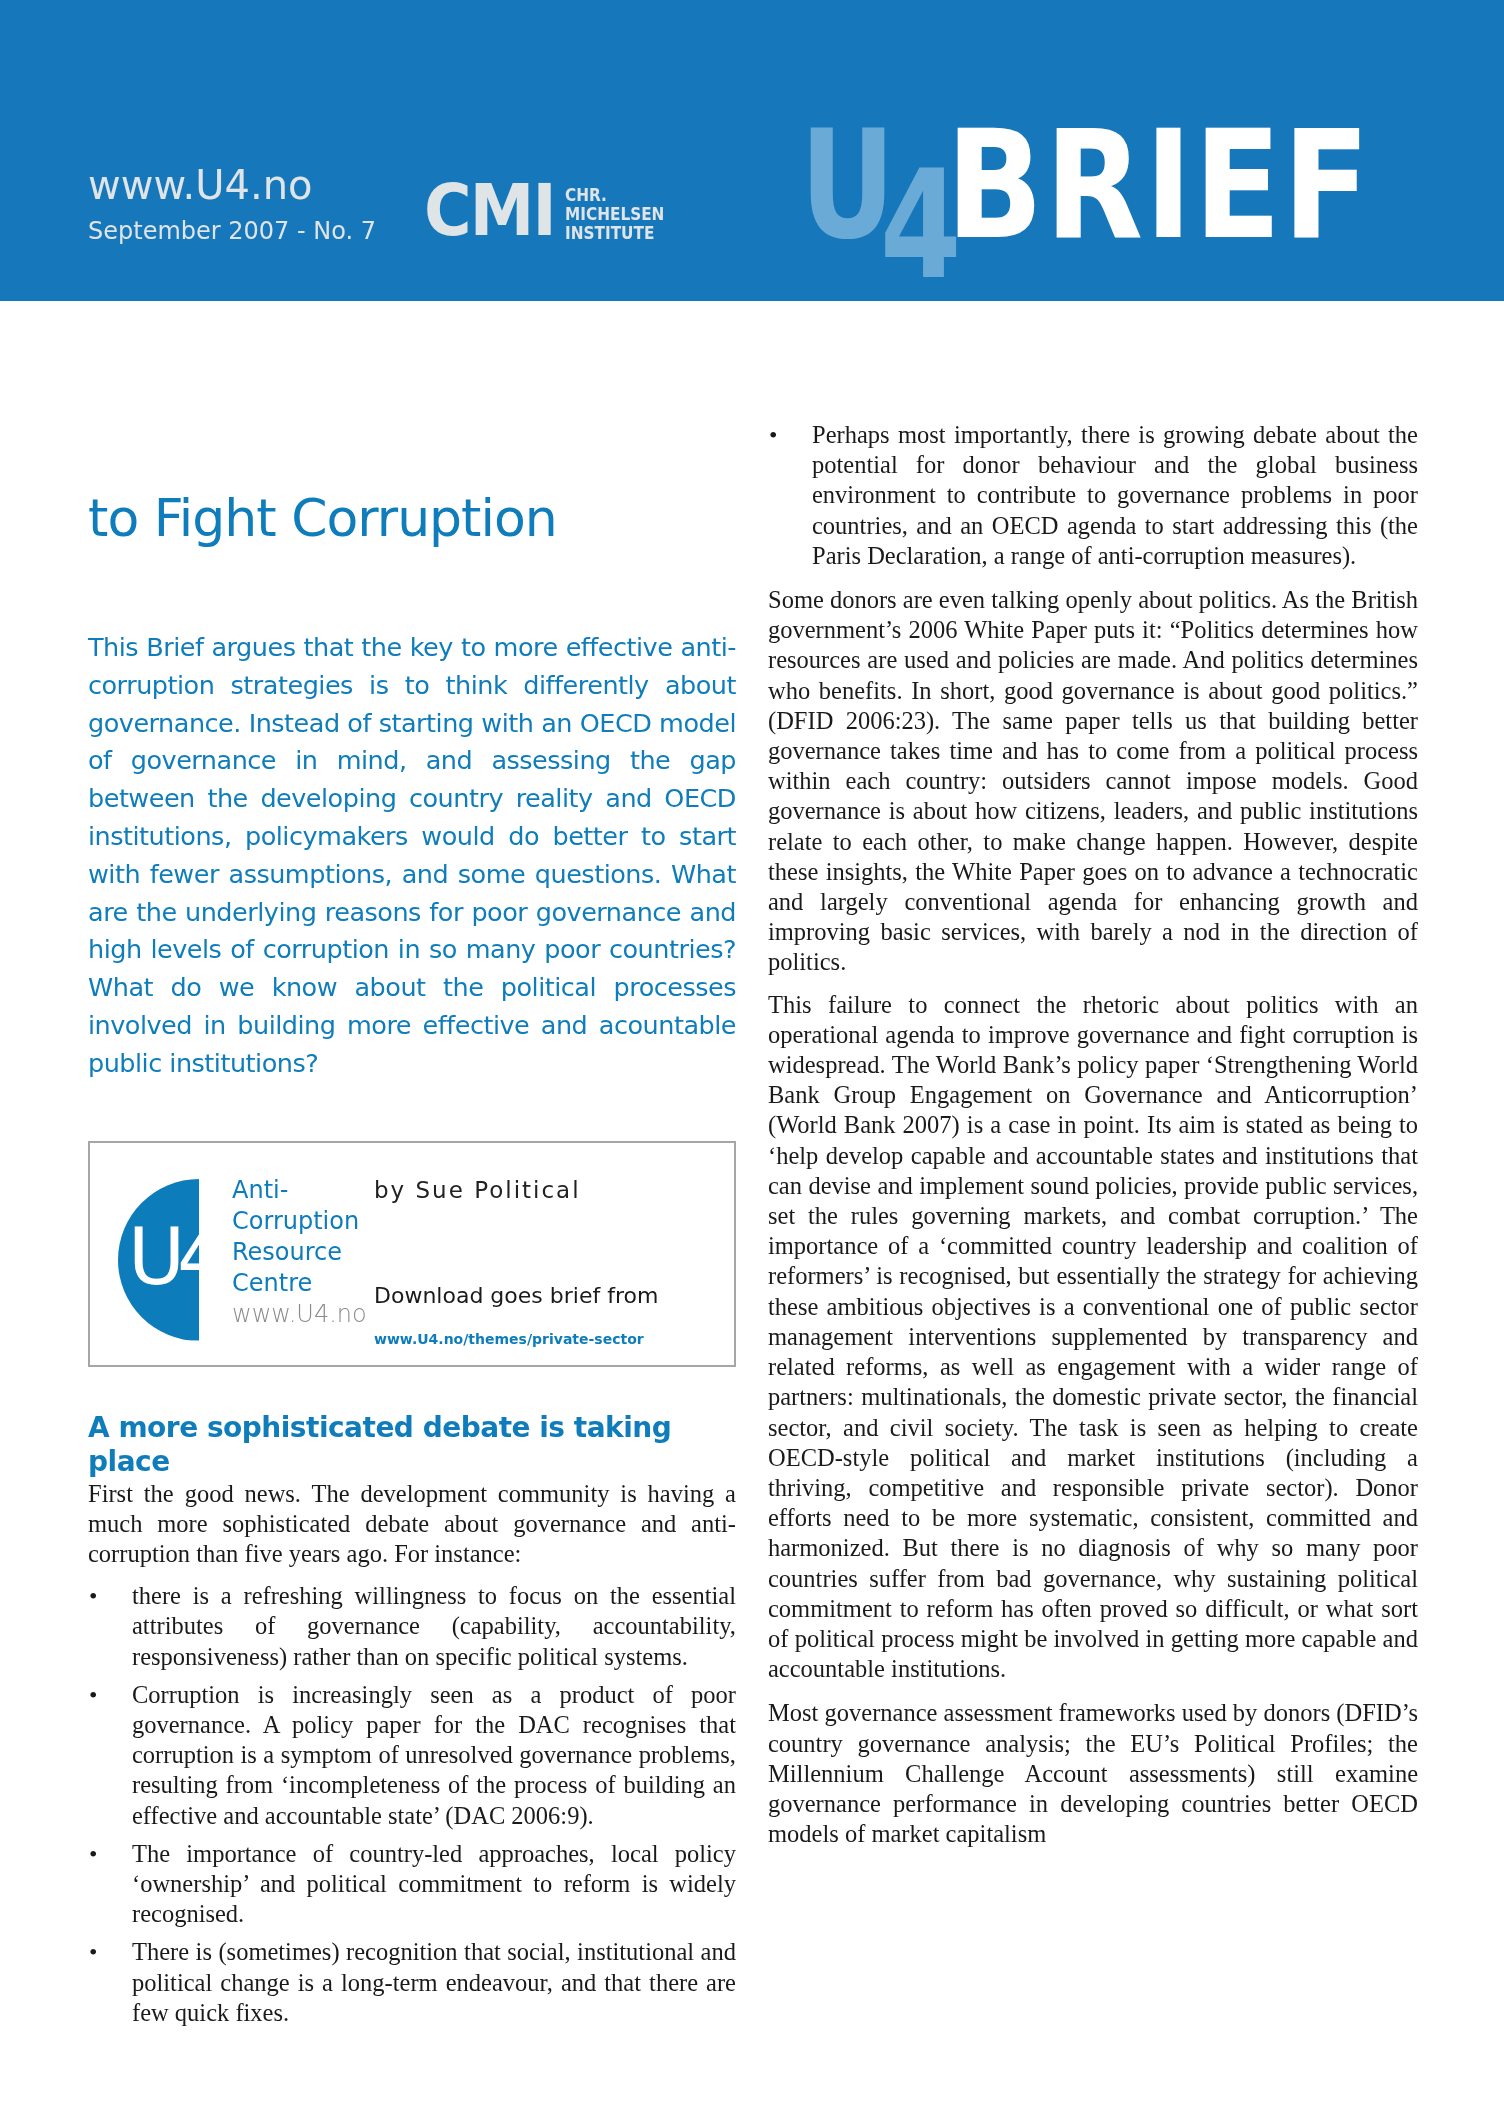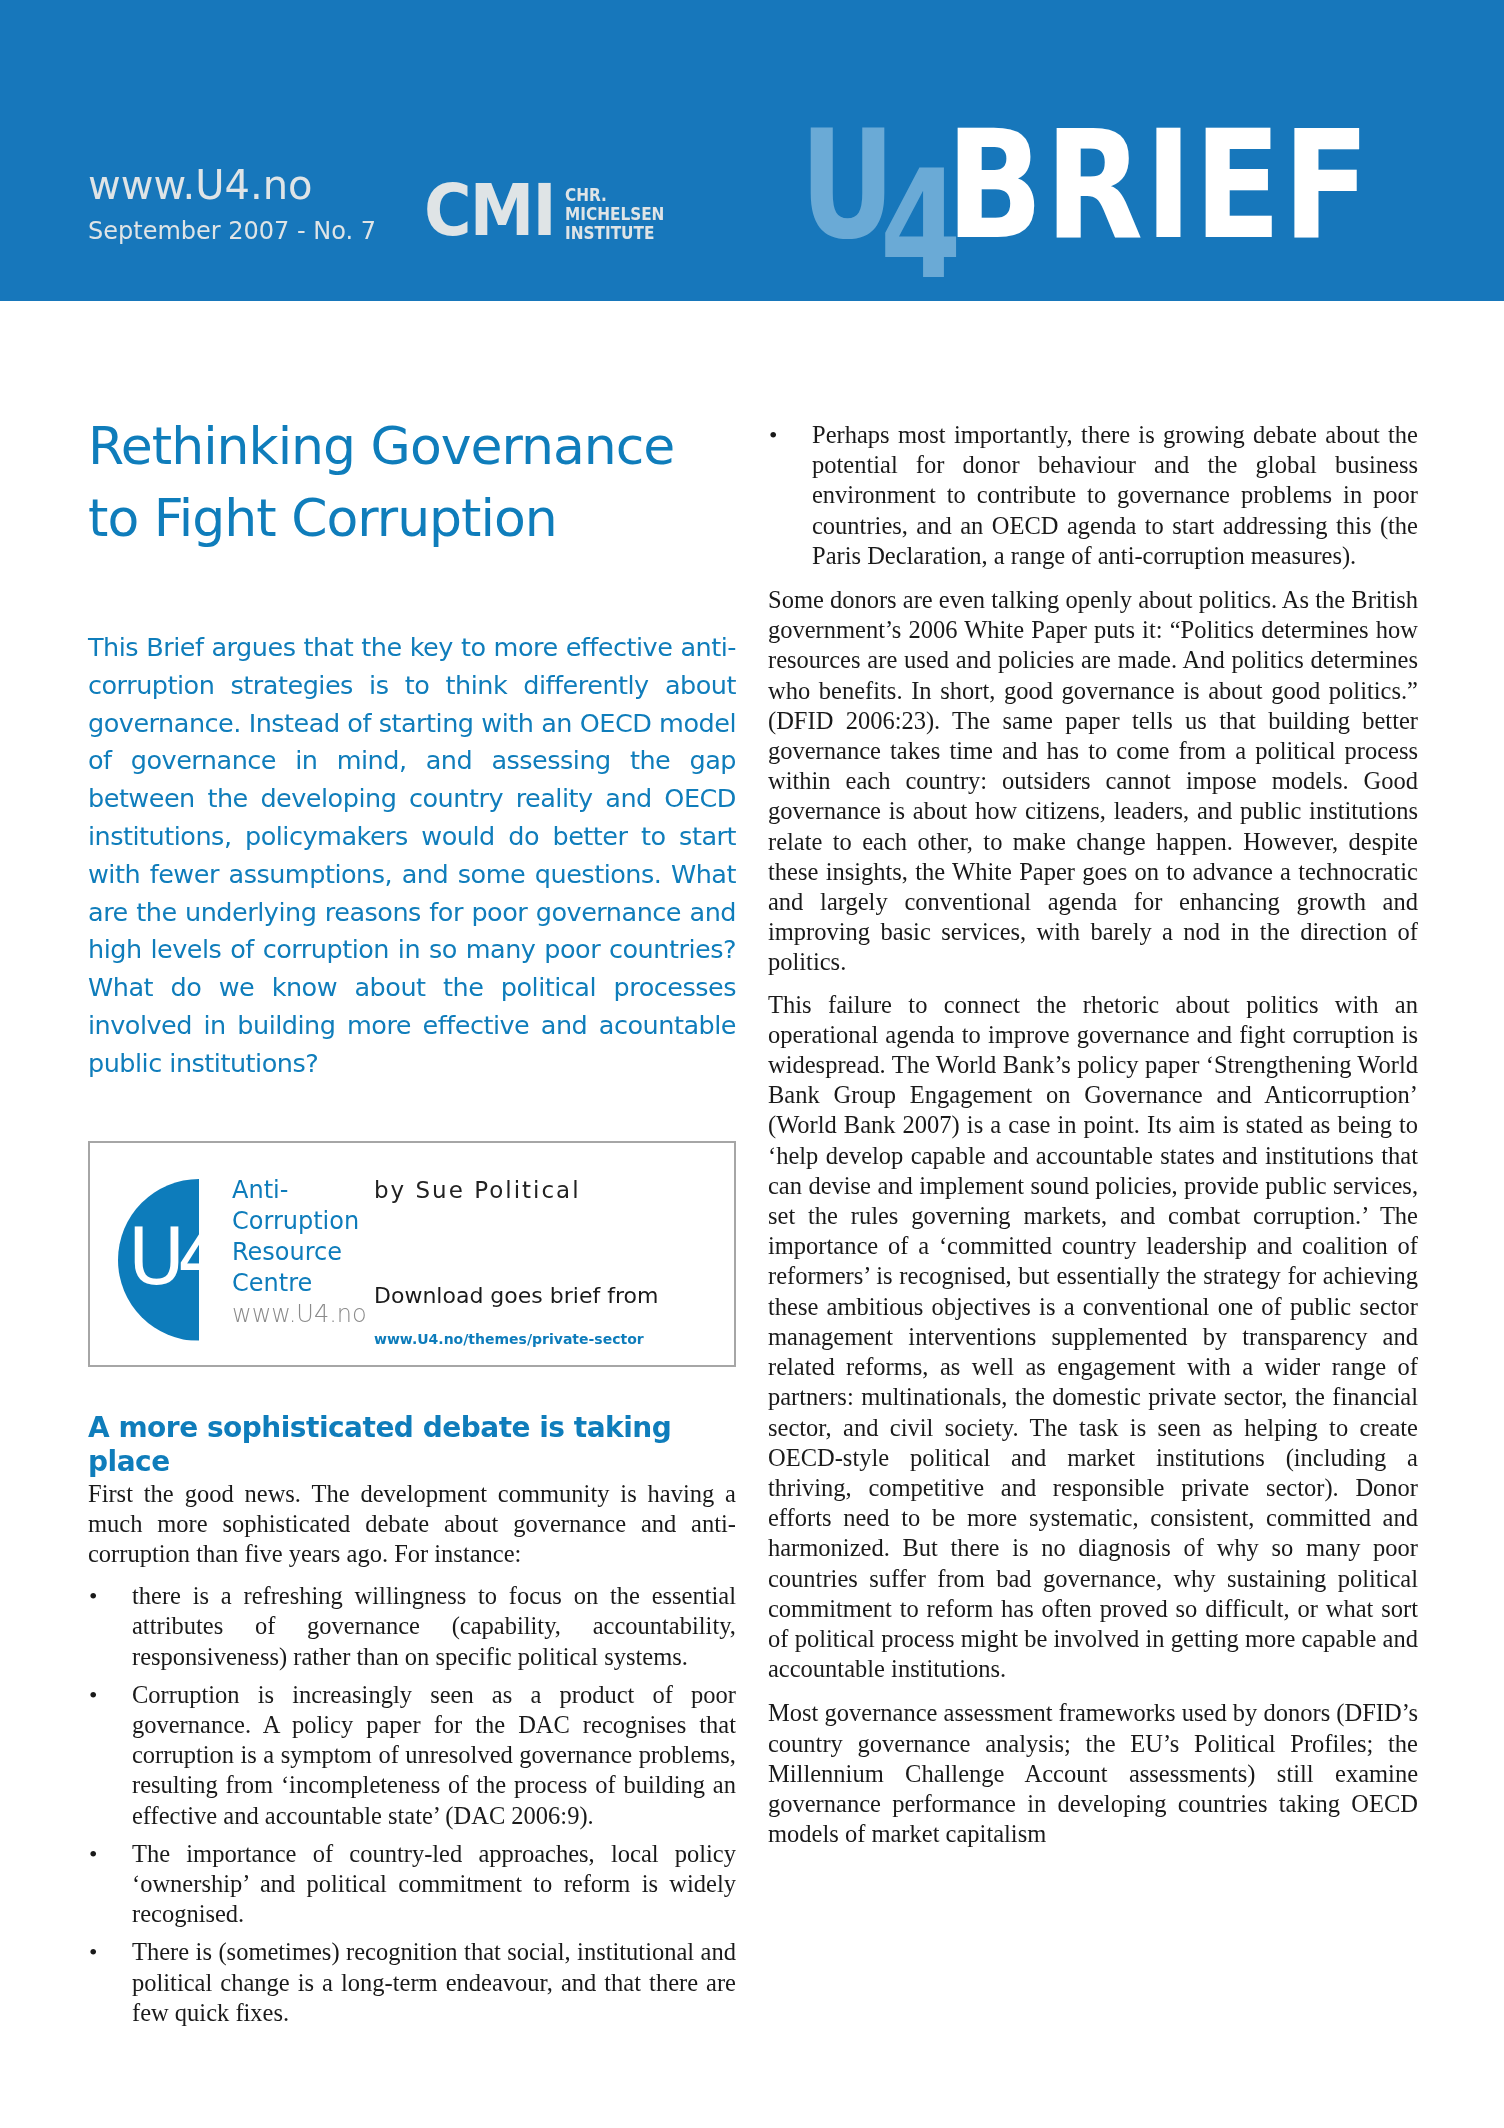--- a/index.html
+++ b/index.html
@@ -125,21 +125,21 @@
 
   <div class="brief-logo">
     <span class="brief-u">U</span>
     <span class="brief-4">4</span>
     <span class="brief-word">BRIEF</span>
   </div>
 </div>
 
 <div class="col-left">
   <h1 class="title">
-    <span>Rethinking Governance</span><br>
+    <br>
     <span>to Fight Corruption</span>
   </h1>
 
   <p class="intro">This Brief argues that the key to more effective anti-corruption strategies is to think differently about governance.   Instead of starting with an OECD model of governance in mind, and assessing the gap between the developing country reality and OECD institutions, policymakers would do better to start with fewer assumptions, and some questions. What are the underlying reasons for poor governance and high levels of corruption in so many poor countries?  What do we know about the political processes involved in building more effective and acountable public institutions?</p>
 
   <div class="author-box">
     <div class="u4-logo">
       <div class="u4-circle"></div>
       <div class="u4-glyph">U4</div>
       <div class="u4-lines">
@@ -183,14 +183,14 @@
     <li>
       <span class="dot">•</span>
       <p class="body-text">Perhaps most importantly, there is growing debate about the potential for donor behaviour and the global business environment to contribute to governance problems in poor countries, and an OECD agenda to start addressing this (the Paris Declaration, a range of anti-corruption measures).</p>
     </li>
   </ul>
 
   <p class="body-text p2">Some donors are even talking openly about politics. As the British government’s 2006 White Paper puts it: “Politics determines how resources are used and policies are made.  And politics determines who benefits.  In short, good governance is about good politics.” (DFID 2006:23).  The same paper tells us that building better governance takes time and has to come from a political process within each country: outsiders cannot impose models.  Good governance is about how citizens, leaders, and public institutions relate to each other, to make change happen.  However, despite these insights, the White Paper goes on to advance a technocratic and largely conventional agenda for enhancing growth and improving basic services, with barely a nod in the direction of politics.</p>
 
 
   <p class="body-text p3">This failure to connect the rhetoric about politics with an operational agenda to improve governance and fight corruption is widespread. The World Bank’s policy paper ‘Strengthening World Bank Group Engagement on Governance and Anticorruption’ (World Bank 2007) is a case in point. Its aim is stated as being to ‘help develop capable and accountable states and institutions that can devise and implement sound policies, provide public services, set the rules governing markets, and combat corruption.’ The importance of a ‘committed country leadership and coalition of reformers’ is recognised, but essentially the strategy for achieving these ambitious objectives is a conventional one of public sector management interventions supplemented by transparency and related reforms, as well as engagement with a wider range of partners: multinationals, the domestic private sector, the financial sector, and civil society. The task is seen as helping to create OECD-style political and market institutions (including a thriving, competitive and responsible private sector). Donor efforts need to be more systematic, consistent, committed and harmonized. But there is no diagnosis of why so many poor countries suffer from bad governance, why sustaining political commitment to reform has often proved so difficult, or what sort of political process might be involved in getting more capable and accountable institutions.</p>
-  <p class="body-text p4">Most governance assessment frameworks used by donors (DFID’s country governance analysis; the EU’s Political Profiles; the Millennium Challenge Account assessments) still examine governance performance in developing countries taking OECD models of market capitalism</p>
+  <p class="body-text p4">Most governance assessment frameworks used by donors (DFID’s country governance analysis; the EU’s Political Profiles; the Millennium Challenge Account assessments) still examine governance performance in developing countries better OECD models of market capitalism</p>
 </div>
 
 </body></html>

